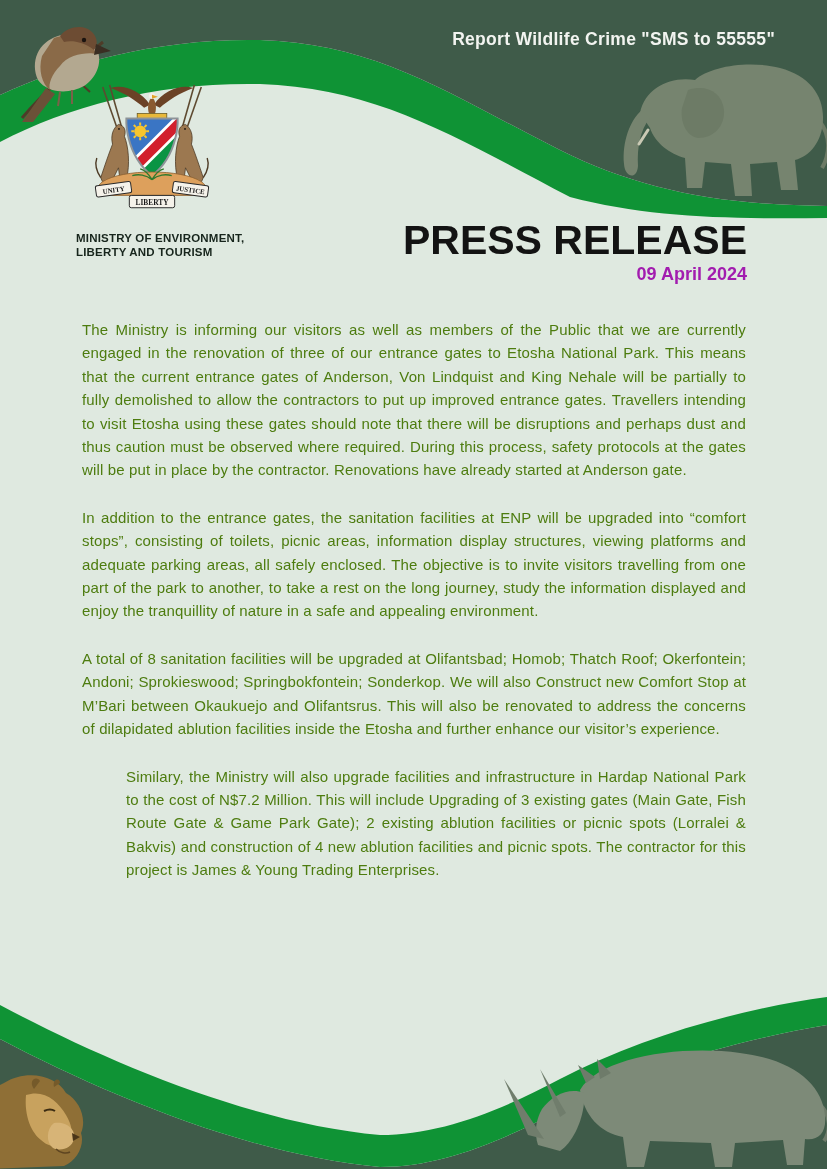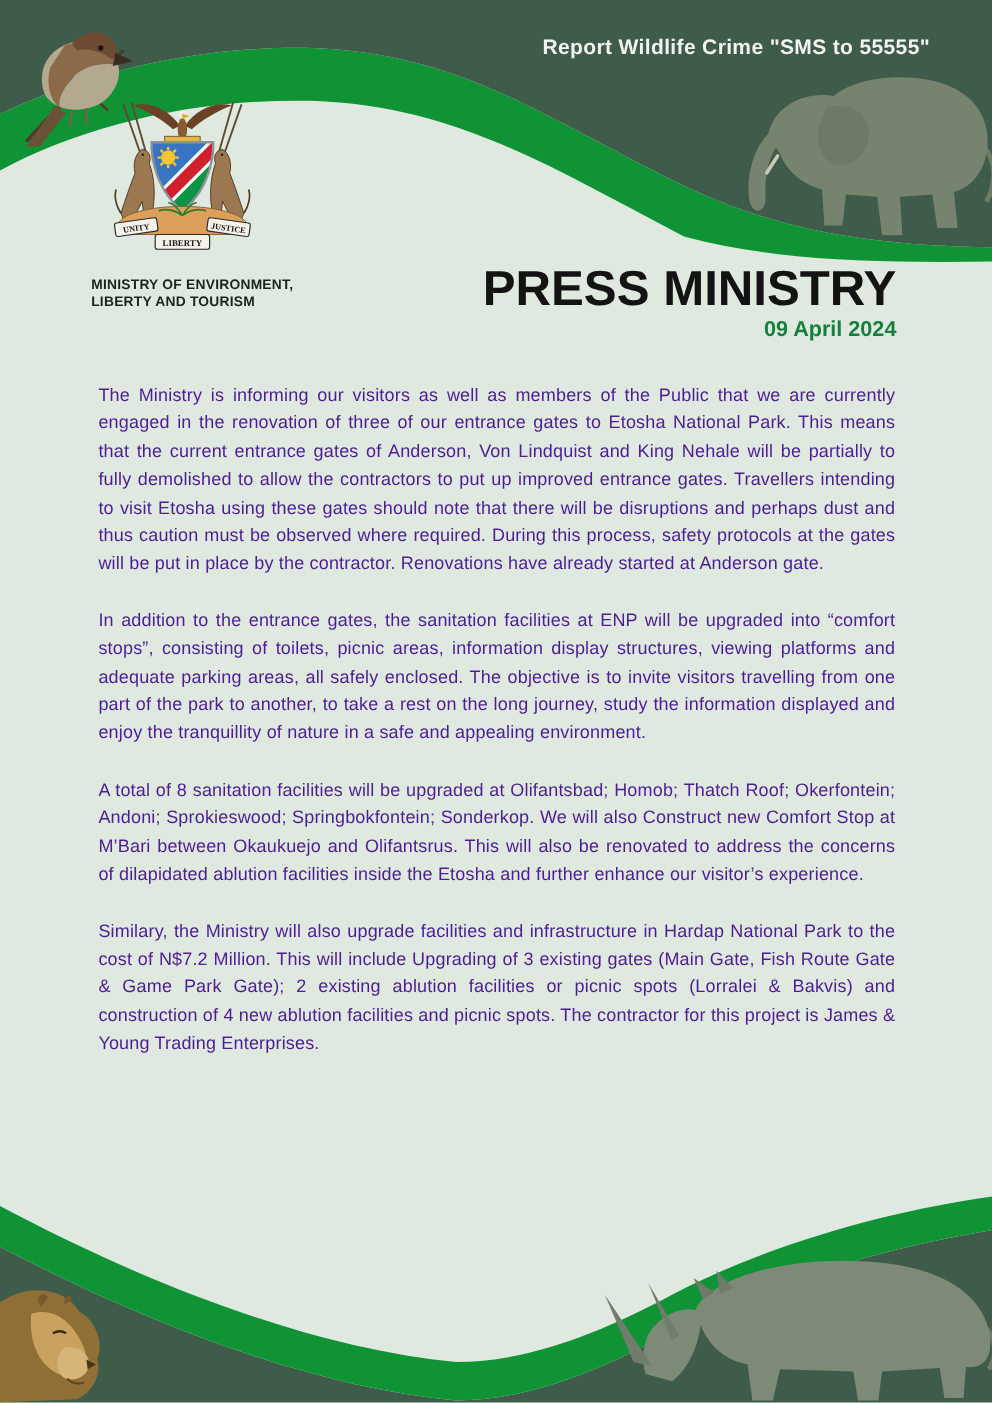--- a/index.html
+++ b/index.html
@@ -22,28 +22,28 @@
   .ministry{
     position:absolute;left:76px;top:231px;width:170px;z-index:2;
     text-align:left;font-size:11.5px;font-weight:700;line-height:14px;
     letter-spacing:.2px;color:#17251c;
   }
   .title-block{position:absolute;right:80px;top:218px;z-index:2;text-align:right;}
   .press-title{
     font-size:41px;font-weight:700;color:#131313;letter-spacing:0;
     line-height:44px;white-space:nowrap;
   }
-  .press-date{font-size:18px;font-weight:700;color:#15803d;margin-top:2px;}
+  .press-date{font-size:18px;font-weight:700;color:#a21caf;margin-top:2px;}
   .content{
     position:absolute;left:82px;top:318px;width:664px;z-index:2;
-    color:#4c1d95;font-size:15px;line-height:23.4px;
+    color:#4d7c0f;font-size:15px;line-height:23.4px;
     text-align:justify;letter-spacing:.15px;
   }
   .content p{margin:0 0 24px 0;}
-  .content p:last-child{margin-bottom:0;}
+  .content p:last-child{margin-bottom:0;margin-left:44px;}
 </style>
 </head>
 <body>
 
 <div class="page">
 
   <svg class="layer top-art" width="827" height="300" viewBox="0 0 827 300">
 
     <path d="M0,95 C70,62 160,38 260,40 C380,44 450,95 560,150 C640,190 720,205 827,206
              L827,218 C730,219 650,218 570,197 C460,140 380,88 260,84 C160,82 70,105 0,142 Z" fill="#0f9335"></path>
@@ -134,21 +134,21 @@
       <text x="109" y="113" transform="rotate(8 109 110)" text-anchor="middle" font-family="Liberation Serif, serif" font-size="7" font-weight="bold" fill="#1a1a1a">JUSTICE</text>
     </g>
   </svg>
 
   <div class="ministry">
     <div>MINISTRY OF ENVIRONMENT,</div>
     <div>LIBERTY AND TOURISM</div>
   </div>
 
   <div class="title-block">
-    <div class="press-title">PRESS MINISTRY</div>
+    <div class="press-title">PRESS RELEASE</div>
     <div class="press-date">09 April 2024</div>
   </div>
 
   <div class="content">
     <p>The Ministry is informing our visitors as well as members of the Public that we are currently engaged in the renovation of three of our entrance gates to Etosha National Park. This means that the current entrance gates of Anderson, Von Lindquist and King Nehale will be partially to fully demolished to allow the contractors to put up improved entrance gates. Travellers intending to visit Etosha using these gates should note that there will be disruptions and perhaps dust and thus caution must be observed where required. During this process, safety protocols at the gates will be put in place by the contractor. Renovations have already started at Anderson gate.</p>
     <p>In addition to the entrance gates, the sanitation facilities at ENP will be upgraded into “comfort stops”, consisting of toilets, picnic areas, information display structures, viewing platforms and adequate parking areas, all safely enclosed. The objective is to invite visitors travelling from one part of the park to another, to take a rest on the long journey, study the information displayed and enjoy the tranquillity of nature in a safe and appealing environment.</p>
     <p>A total of 8 sanitation facilities will be upgraded at Olifantsbad; Homob; Thatch Roof; Okerfontein; Andoni; Sprokieswood; Springbokfontein; Sonderkop. We will also Construct new Comfort Stop at M’Bari between Okaukuejo and Olifantsrus.  This will also be renovated to address the concerns of dilapidated ablution facilities inside the Etosha and further enhance our visitor’s experience.</p>
     <p>Similary, the Ministry will also upgrade facilities and infrastructure in Hardap National Park to the cost of N$7.2 Million. This will include Upgrading of 3 existing gates (Main Gate, Fish Route Gate &amp; Game Park Gate); 2 existing ablution facilities or picnic spots (Lorralei &amp; Bakvis) and construction of 4 new ablution facilities and picnic spots. The contractor for this project is James &amp; Young Trading Enterprises.</p>
   </div>
 

